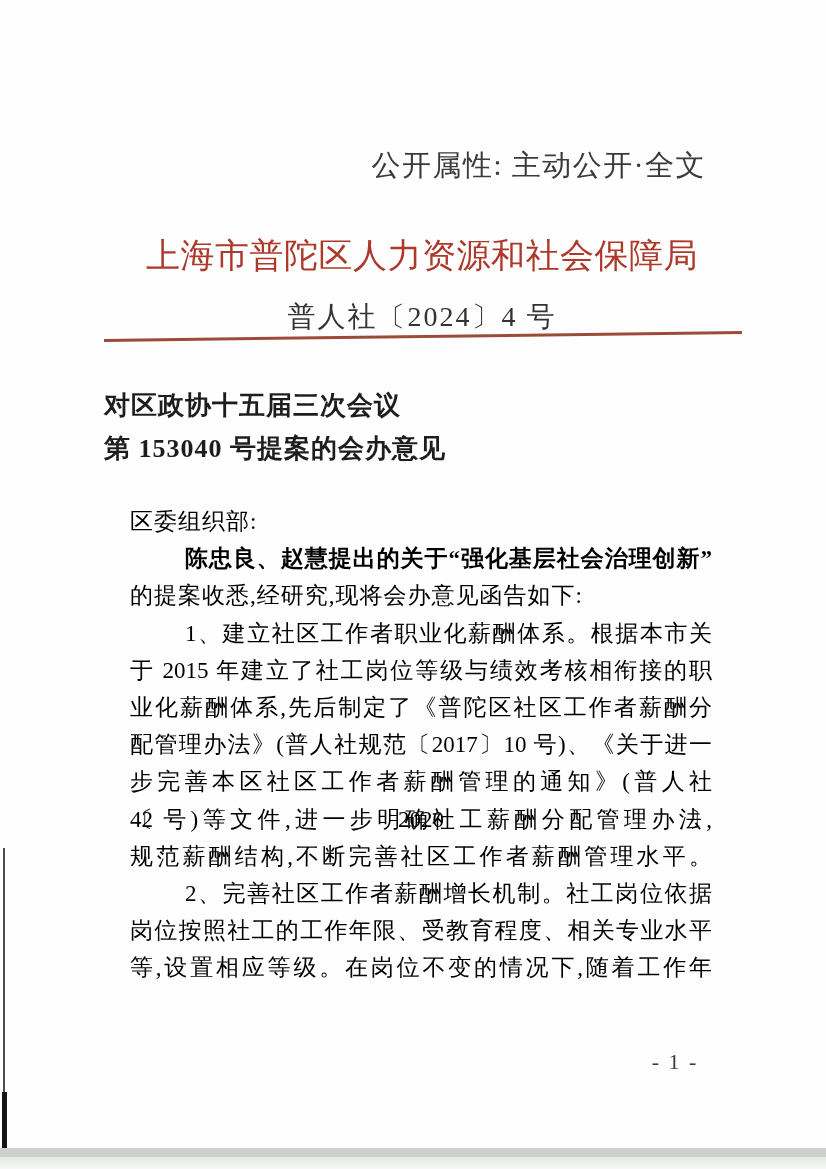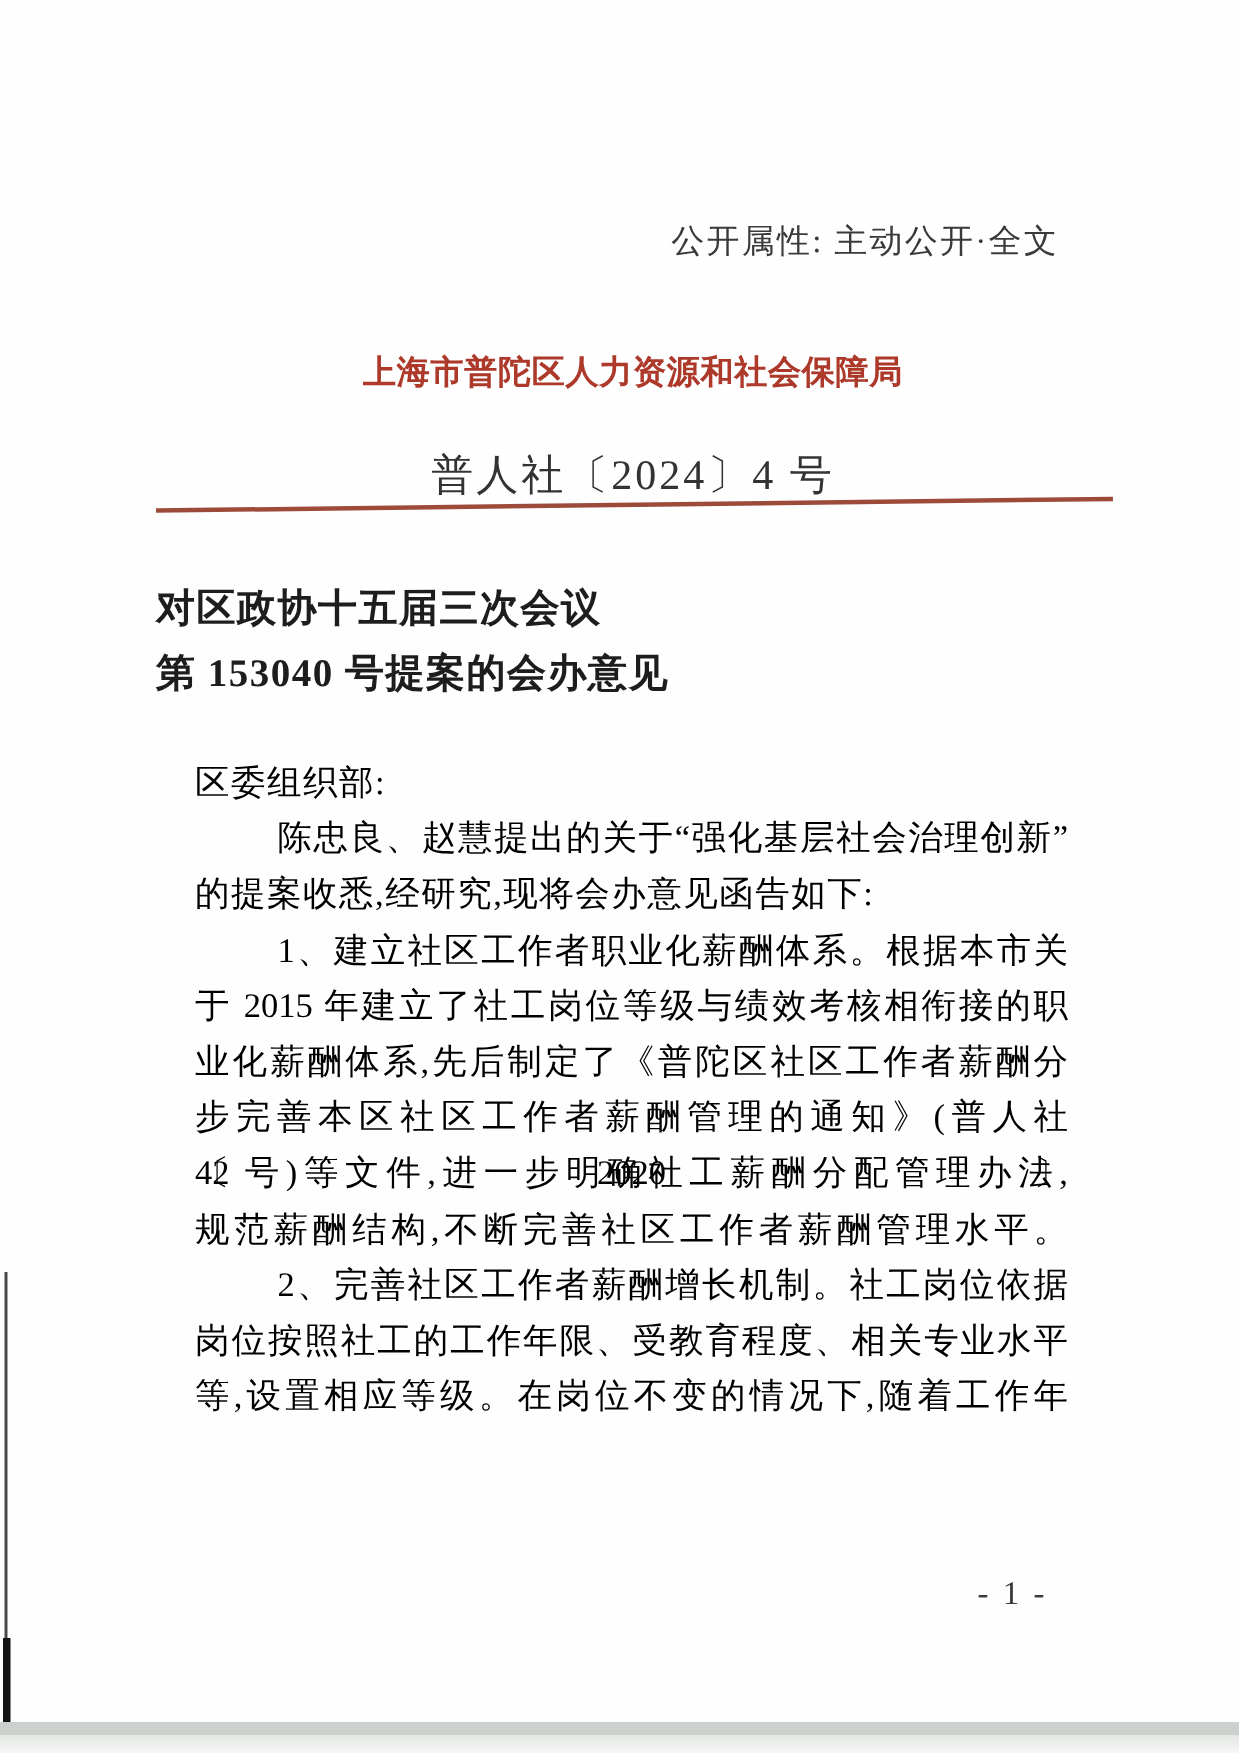--- a/index.html
+++ b/index.html
@@ -4,25 +4,25 @@
 <style>
   html,body{margin:0;padding:0;background:#ffffff;}
   .page{
     position:relative;width:826px;height:1169px;background:#fefefe;
     overflow:hidden;
     font-family:"Liberation Serif","DejaVu Serif",serif;
     color:#2e2e2e;
   }
   .classification{
     position:absolute;top:146px;right:120px;
-    font-size:22px;letter-spacing:1.5px;color:#3a3a3a;
+    font-size:29px;letter-spacing:1.5px;color:#3a3a3a;
   }
   .issuer{
     position:absolute;top:233px;left:104px;width:636px;
-    text-align:center;font-size:22px;font-weight:bold;
+    text-align:center;font-size:34px;font-weight:normal;
     color:var(--issuer-red,#ad392b);letter-spacing:0.5px;
   }
   .docnum{
     position:absolute;top:298px;left:104px;width:636px;
     text-align:center;font-size:28px;letter-spacing:2px;color:#333;
   }
   .red-rule{
     position:absolute;top:335px;left:104px;width:638px;height:3px;
     background:var(--rule-red,#9c4b3b);
     transform:rotate(-0.7deg);
@@ -80,25 +80,26 @@
   <div class="red-rule"></div>
 
   <div class="doc-title">
     <div>对区政协十五届三次会议</div>
     <div>第 153040 号提案的会办意见</div>
   </div>
 
   <div class="body-col">
     <div class="bline">区委组织部:</div>
     <div>
-        <div class="bline j" style="text-indent: 55px;">陈忠良、赵慧提出的关于“强化基层社会治理创新”</div>
+        <div class="bline j" style="text-indent: 55px; font-weight: bold;">陈忠良、赵慧提出的关于“强化基层社会治理创新”</div>
         <div class="bline">的提案收悉,经研究,现将会办意见函告如下:</div>
         <div class="bline j" style="text-indent: 55px;">1、建立社区工作者职业化薪酬体系。根据本市关</div>
         <div class="bline j">于 2015 年建立了社工岗位等级与绩效考核相衔接的职</div>
         <div class="bline j">业化薪酬体系,先后制定了《普陀区社区工作者薪酬分</div>
+        <div class="bline j">配管理办法》(普人社规范〔2017〕10 号)、《关于进一</div>
         <div class="bline j">步完善本区社区工作者薪酬管理的通知》(普人社〔2020〕</div>
         <div class="bline j">42 号)等文件,进一步明确社工薪酬分配管理办法,</div>
         <div class="bline j">规范薪酬结构,不断完善社区工作者薪酬管理水平。</div>
         <div class="bline j" style="text-indent: 55px;">2、完善社区工作者薪酬增长机制。社工岗位依据</div>
         <div class="bline j">岗位按照社工的工作年限、受教育程度、相关专业水平</div>
         <div class="bline j">等,设置相应等级。在岗位不变的情况下,随着工作年</div>
       </div>
   </div>
 
   <div class="page-number">- 1 -</div>

